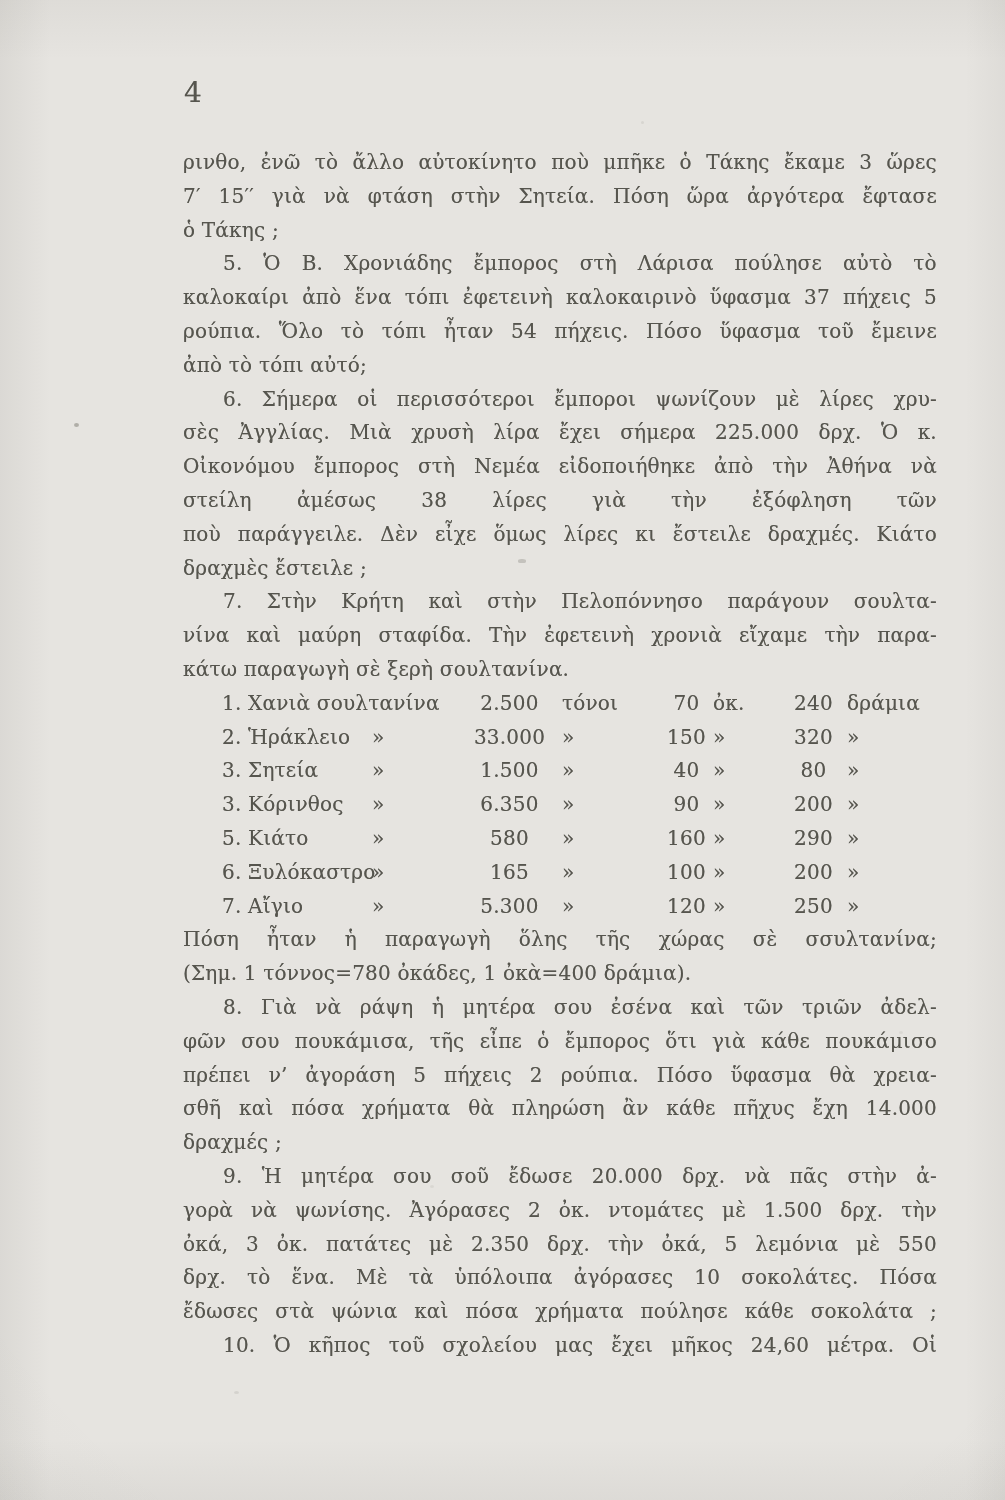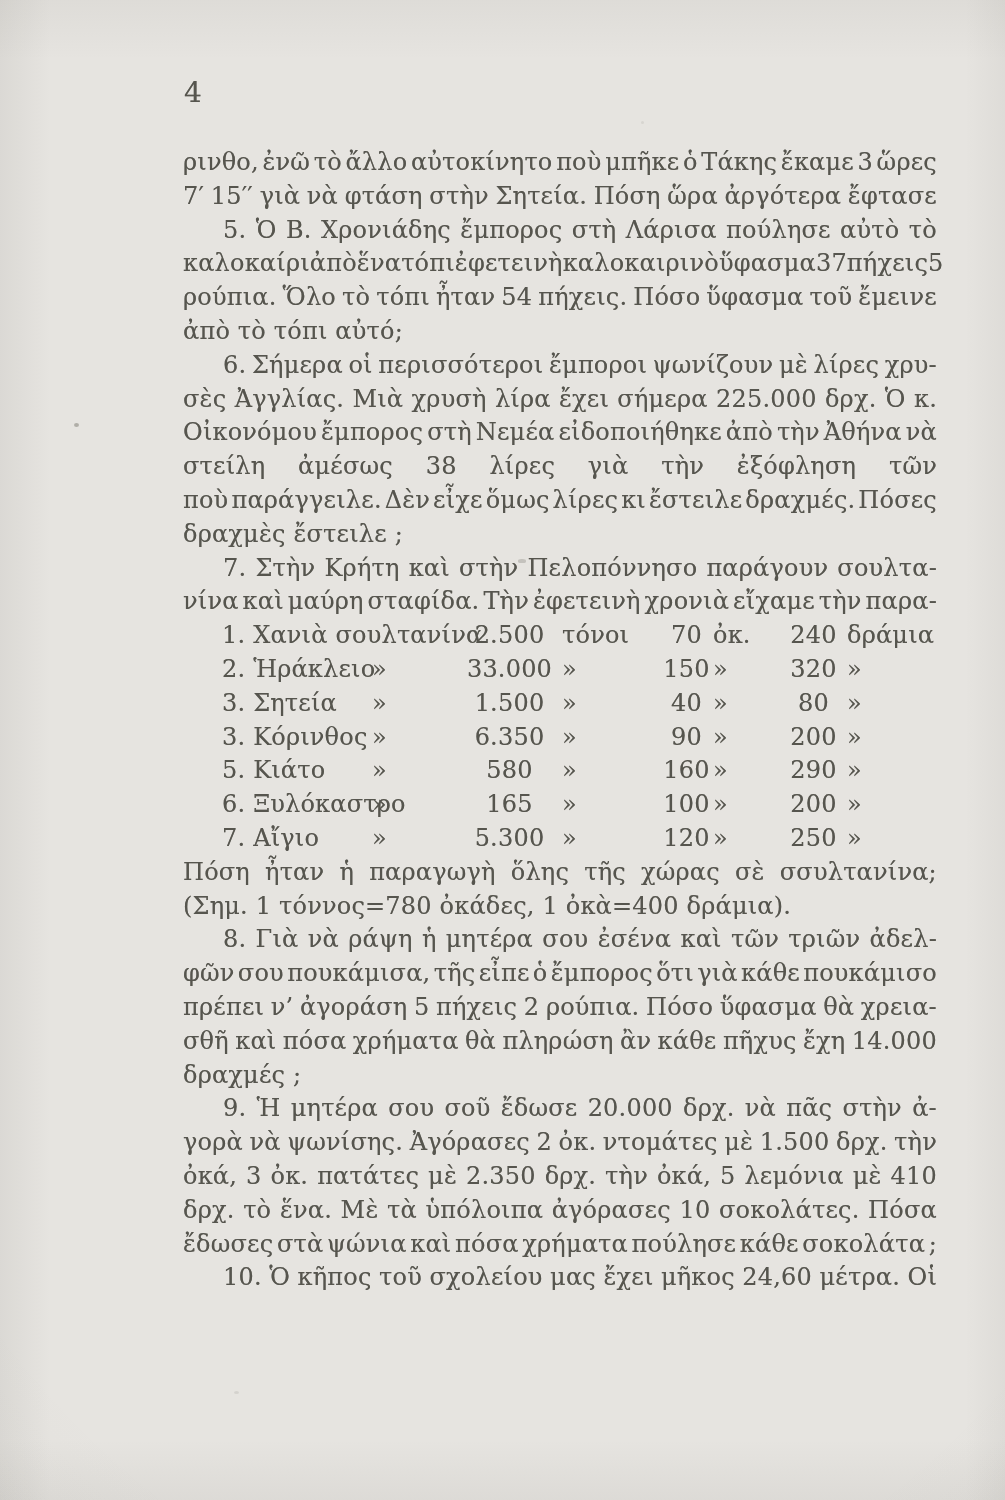--- a/index.html
+++ b/index.html
@@ -16,21 +16,21 @@
       linear-gradient(to bottom, rgba(70,68,60,0.05), rgba(0,0,0,0) 4%, rgba(0,0,0,0) 96%, rgba(70,68,60,0.06)),
       #e6e4e0;
   }
   .ink{ color:#56554e; text-shadow:0 0 0.6px rgba(86,85,78,0.55); }
   .page-number{
     position:absolute;left:184px;top:78px;
     font-size:28px;line-height:30px;letter-spacing:1px;
   }
   .text-block{
     position:absolute;left:183px;top:146px;width:754px;
-    font-size:24px;line-height:33.8px;letter-spacing:0.2px;
+    font-size:20px;line-height:33.8px;letter-spacing:0.2px;
   }
   .line{height:33.8px;white-space:nowrap;overflow:visible;}
   .line.j{display:flex;justify-content:space-between;}
   .line.indent{margin-left:40px;}
   .line.j span{flex:0 0 auto;}
   .prod-row{
     display:grid;
     grid-template-columns:150px 85px 105px 98px 53px 67px 67px 114px;
     margin-left:39px;height:33.8px;line-height:33.8px;
   }
@@ -73,20 +73,21 @@
           <span>γιὰ</span>
           <span>νὰ</span>
           <span>φτάση</span>
           <span>στὴν</span>
           <span>Σητεία.</span>
           <span>Πόση</span>
           <span>ὥρα</span>
           <span>ἀργότερα</span>
           <span>ἔφτασε</span>
         </div>
+        <div class="line">ὁ Τάκης ;</div>
         <div class="line indent j">
           <span>5.</span>
           <span>Ὁ</span>
           <span>Β.</span>
           <span>Χρονιάδης</span>
           <span>ἔμπορος</span>
           <span>στὴ</span>
           <span>Λάρισα</span>
           <span>πούλησε</span>
           <span>αὐτὸ</span>
@@ -166,21 +167,21 @@
         <div class="line j">
           <span>ποὺ</span>
           <span>παράγγειλε.</span>
           <span>Δὲν</span>
           <span>εἶχε</span>
           <span>ὅμως</span>
           <span>λίρες</span>
           <span>κι</span>
           <span>ἔστειλε</span>
           <span>δραχμές.</span>
-          <span>Πόσες</span>
+          <span>Κιάτο</span>
         </div>
         <div class="line">δραχμὲς ἔστειλε ;</div>
         <div class="line indent j">
           <span>7.</span>
           <span>Στὴν</span>
           <span>Κρήτη</span>
           <span>καὶ</span>
           <span>στὴν</span>
           <span>Πελοπόννησο</span>
           <span>παράγουν</span>
@@ -191,20 +192,21 @@
           <span>καὶ</span>
           <span>μαύρη</span>
           <span>σταφίδα.</span>
           <span>Τὴν</span>
           <span>ἐφετεινὴ</span>
           <span>χρονιὰ</span>
           <span>εἴχαμε</span>
           <span>τὴν</span>
           <span>παρα-</span>
         </div>
+        <div class="line">κάτω παραγωγὴ σὲ ξερὴ σουλτανίνα.</div>
       </div>
     <div>
         <div class="prod-row">
           <span class="c0">1. Χανιὰ σουλτανίνα</span>
           <span class="c1"></span>
           <span class="c2">2.500</span>
           <span class="c3">τόνοι</span>
           <span class="c4">70</span>
           <span class="c5">ὀκ.</span>
           <span class="c6">240</span>
@@ -371,21 +373,21 @@
           <span>ὀκ.</span>
           <span>πατάτες</span>
           <span>μὲ</span>
           <span>2.350</span>
           <span>δρχ.</span>
           <span>τὴν</span>
           <span>ὀκά,</span>
           <span>5</span>
           <span>λεμόνια</span>
           <span>μὲ</span>
-          <span>410</span>
+          <span>550</span>
         </div>
         <div class="line j">
           <span>δρχ.</span>
           <span>τὸ</span>
           <span>ἕνα.</span>
           <span>Μὲ</span>
           <span>τὰ</span>
           <span>ὑπόλοιπα</span>
           <span>ἀγόρασες</span>
           <span>10</span>

